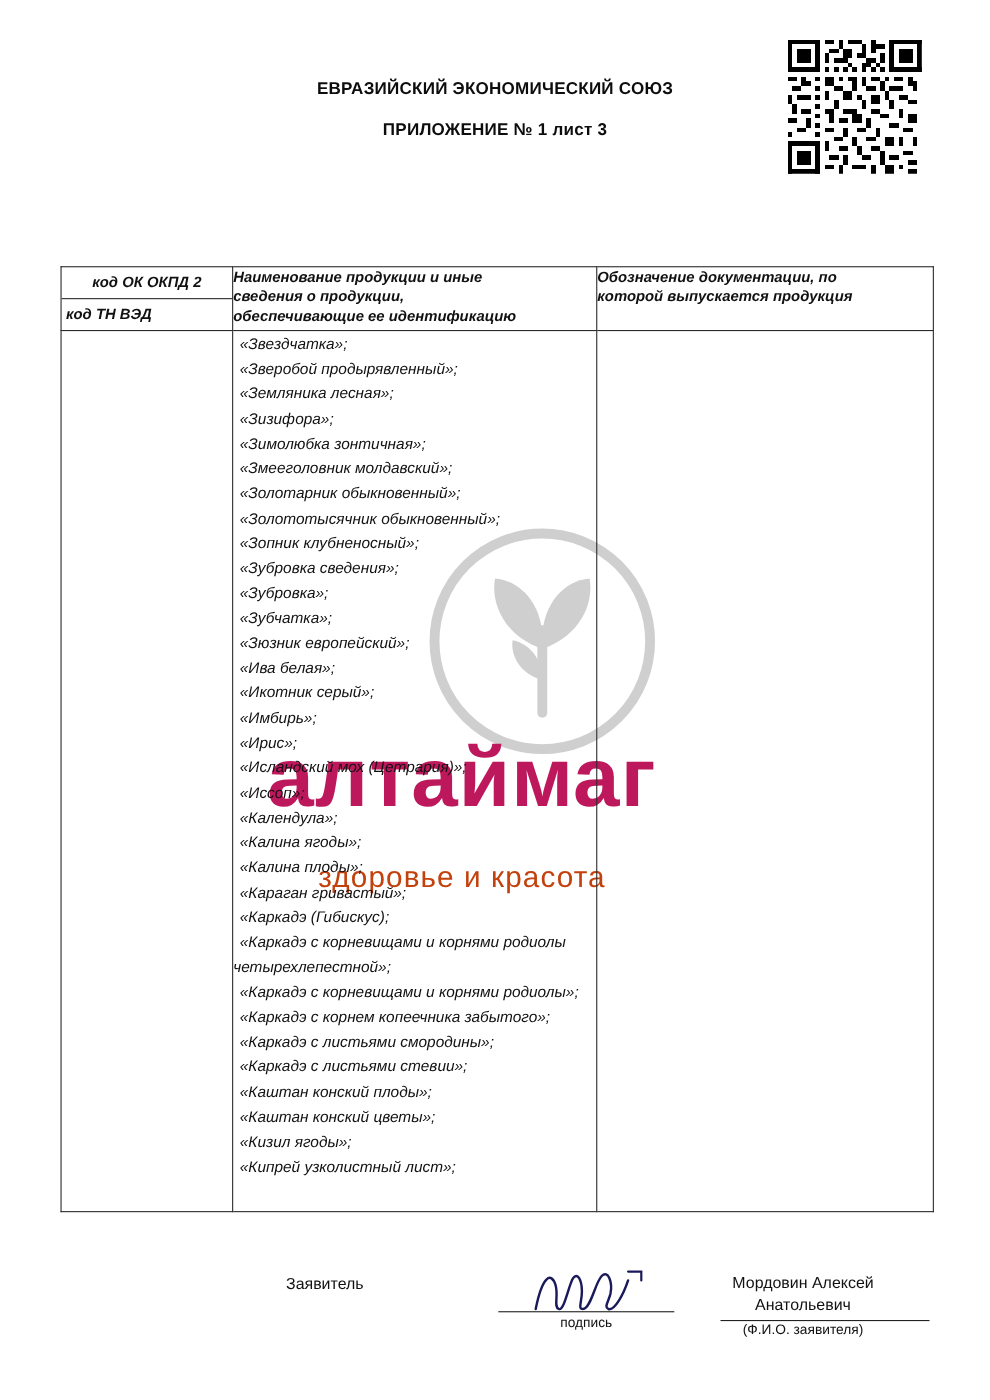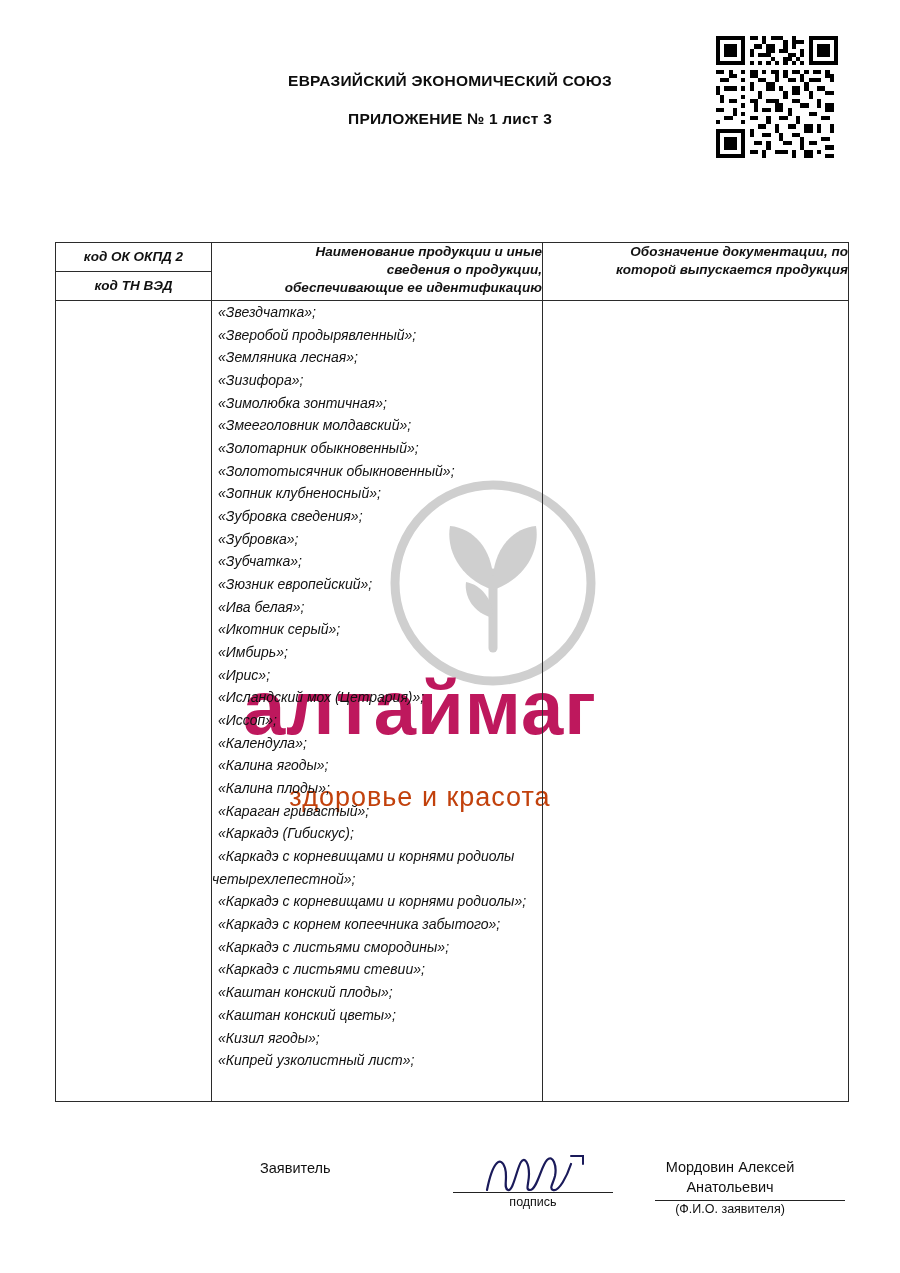--- a/index.html
+++ b/index.html
@@ -98,39 +98,39 @@
     border: 1px solid #2b2b2b;
     vertical-align: top;
     padding: 0;
     font-style: italic;
   }
   .col1 { width: 155px; }
   .col2 { width: 330px; }
   .col3 { width: 305px; }
 
   .head-cell {
-    text-align: right;
+    text-align: left;
     font-weight: bold;
     font-size: 13.5px;
     line-height: 1.35;
     padding: 7px 6px;
   }
   .head-cell .sub {
     display: block;
   }
   .head-split-top {
     border-bottom: 1px solid #2b2b2b;
     padding: 6px 4px 7px 4px;
     text-align: center;
     font-weight: bold;
     font-size: 13.5px;
   }
   .head-split-bot {
     padding: 6px 4px 7px 4px;
-    text-align: center;
+    text-align: left;
     font-weight: bold;
     font-size: 13.5px;
   }
 
   .body-cell {
     height: 800px;
     padding: 10px 10px 10px 14px;
     font-size: 14px;
     line-height: 1.62;
   }

